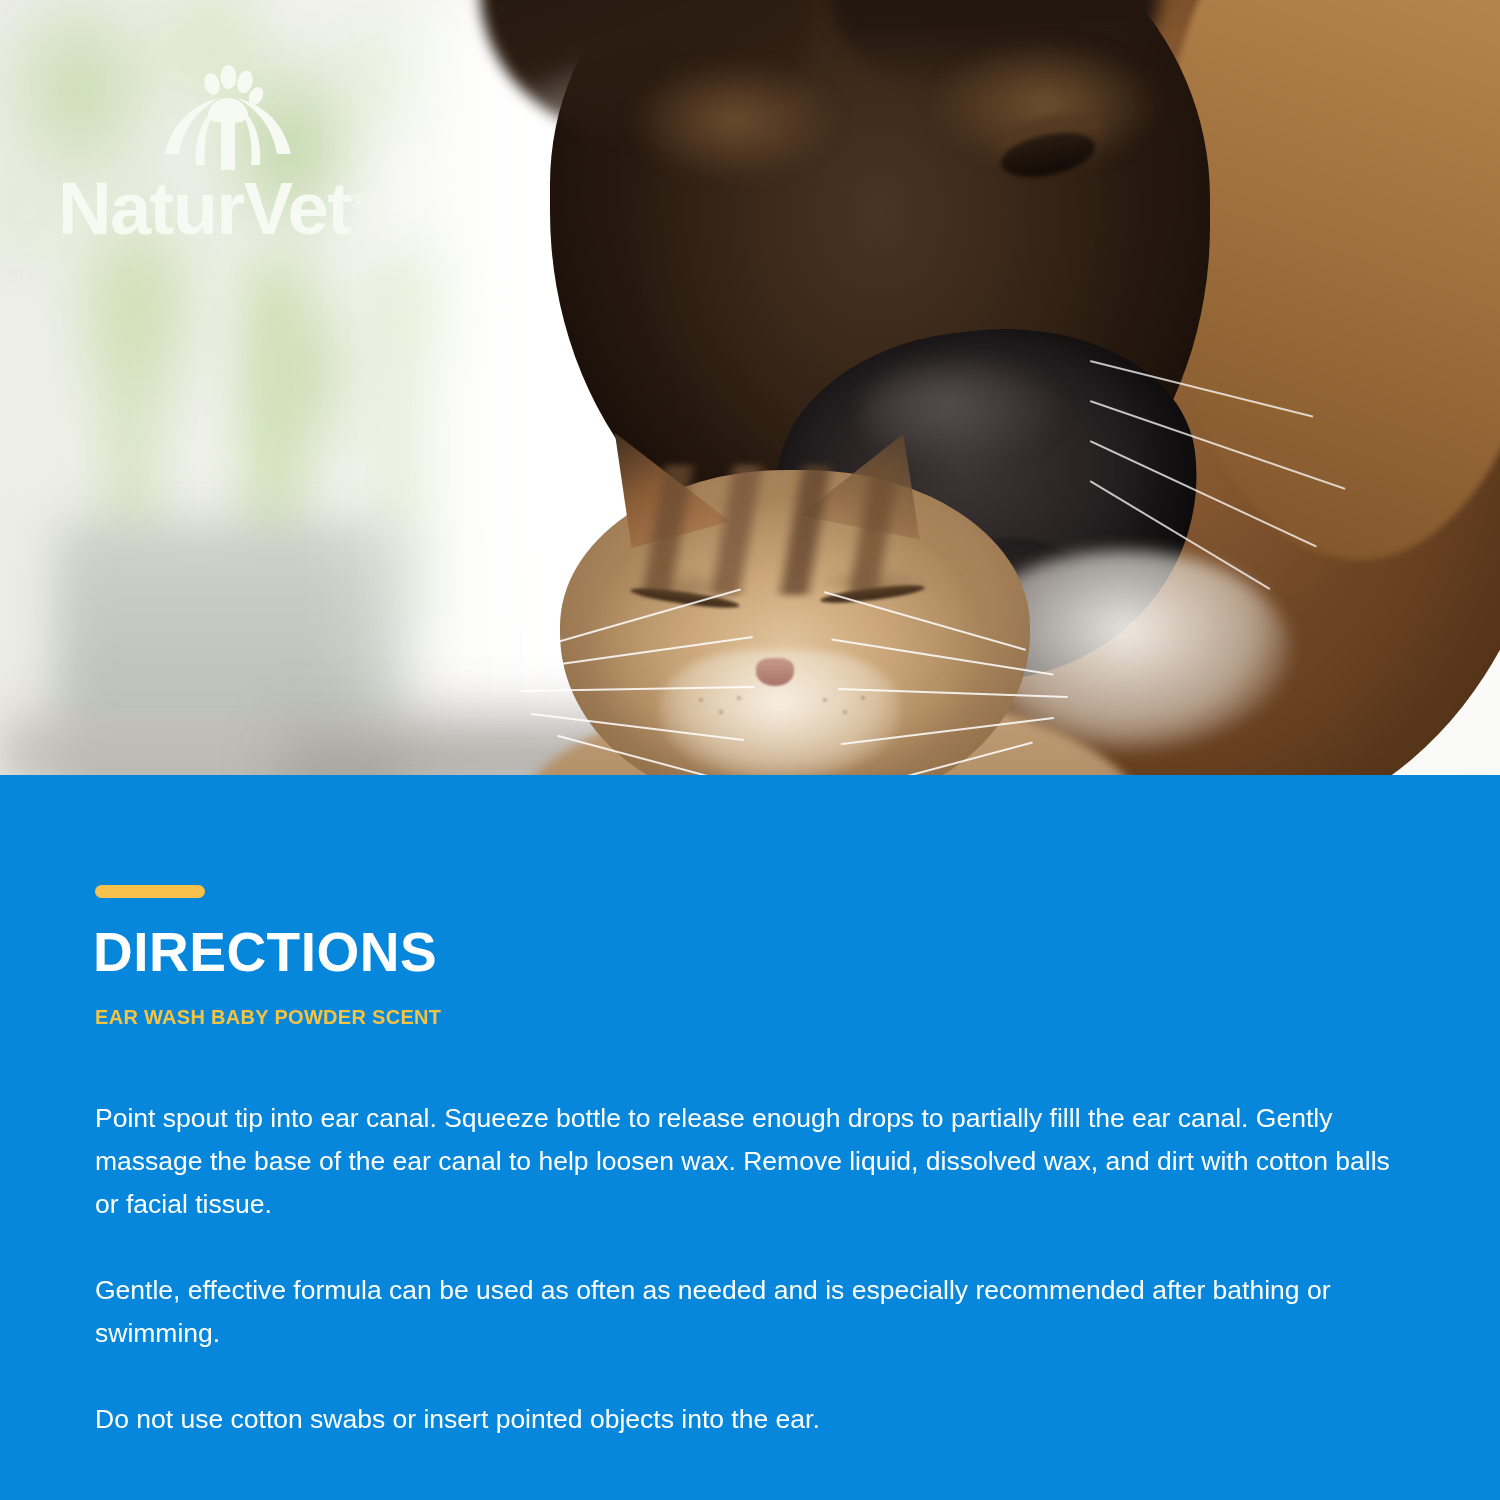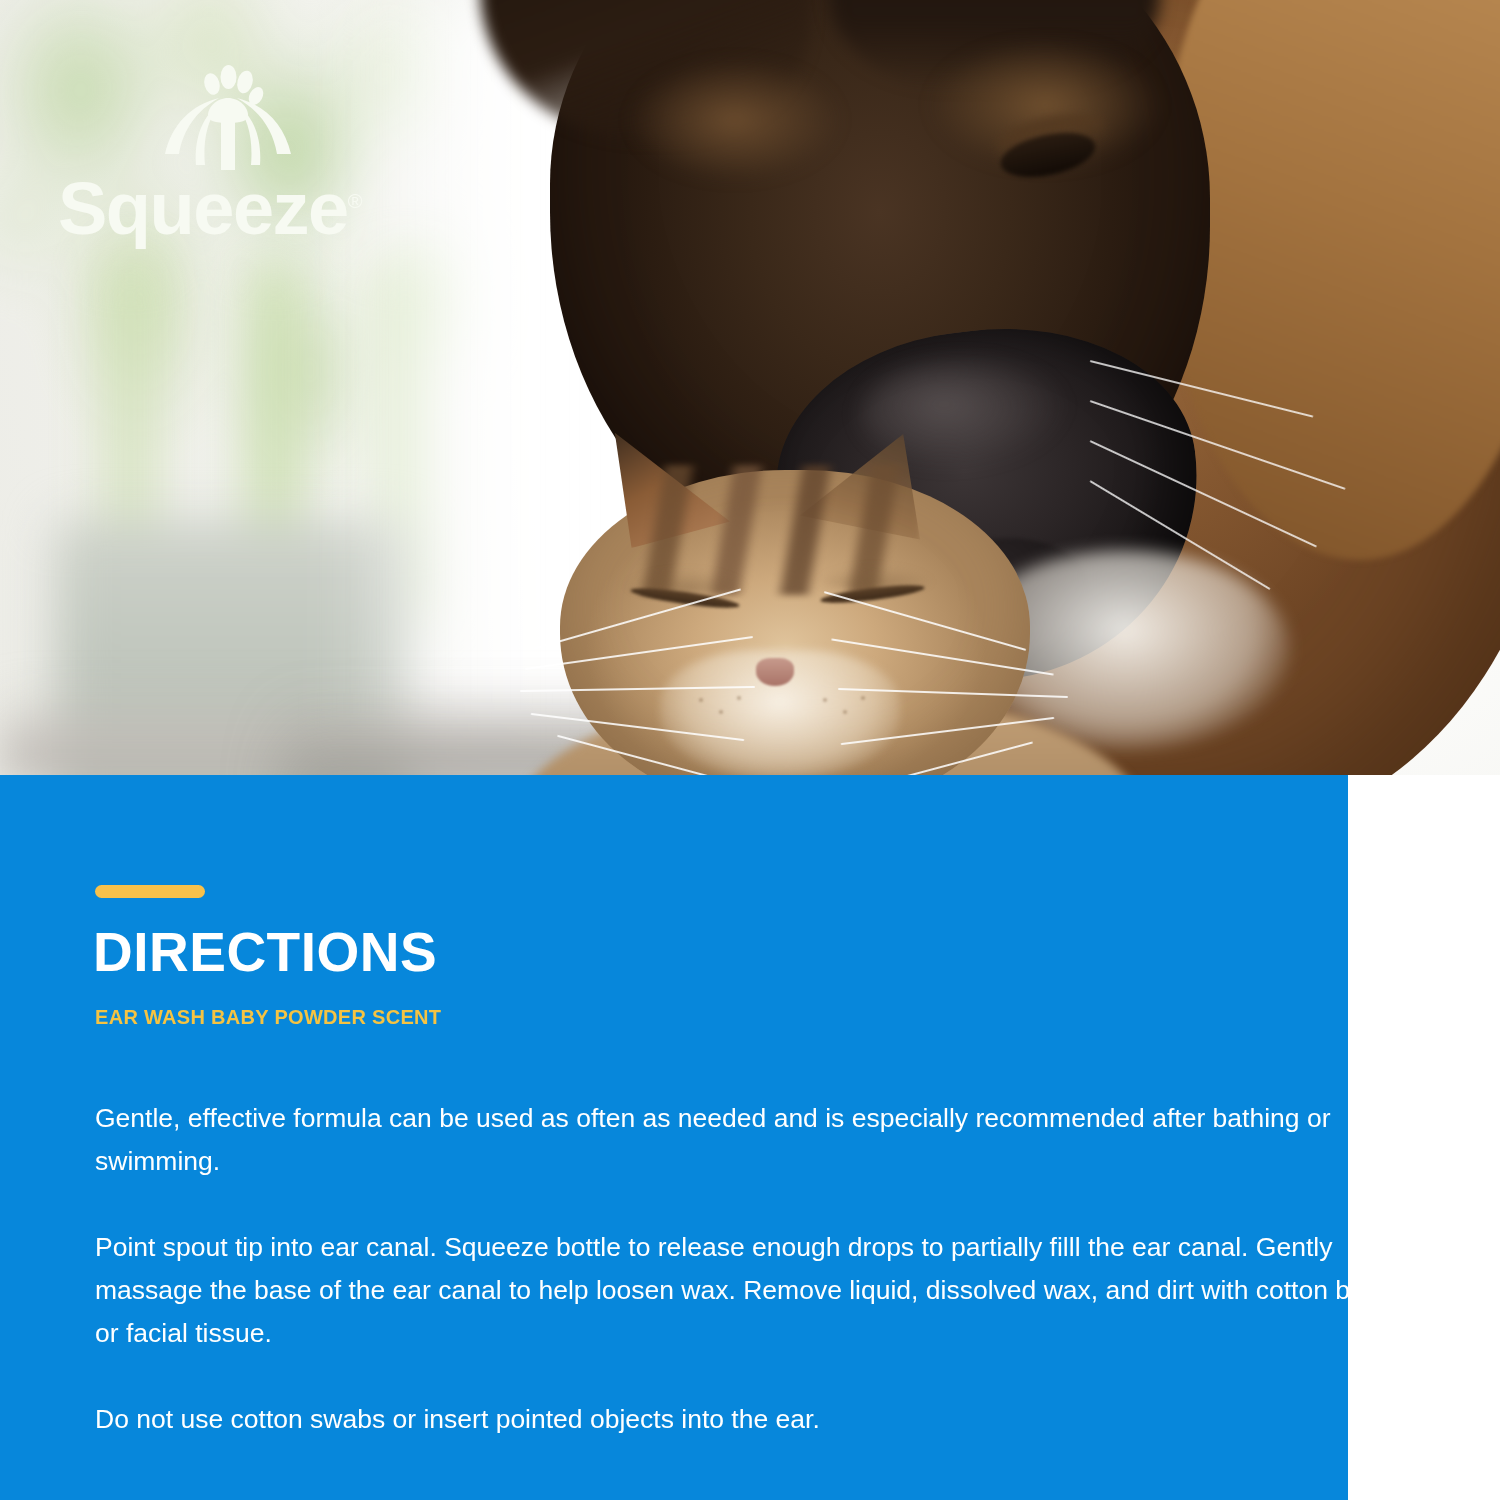--- a/index.html
+++ b/index.html
@@ -454,21 +454,21 @@
     vertical-align: super;
     font-weight: 400;
     letter-spacing: 0;
   }
 
   
   .panel {
     position: absolute;
     left: 0;
     top: 775px;
-    width: 1348px;
+    width: 1500px;
     height: 725px;
     background: #0787db;
   }
   .accent-dash {
     position: absolute;
     left: 95px;
     top: 110px;
     width: 110px;
     height: 13px;
     border-radius: 7px;
@@ -582,28 +582,28 @@
 
           <path d="M65 36c11 0 20 9 20 17 0 6-7 8-20 8s-20-2-20-8c0-8 9-17 20-17z" fill="#f7faf2"></path>
 
           <path d="M33 103c-2-28 7-50 25-62-14 16-18 37-16 62z" fill="#f7faf2"></path>
           <path d="M2 92C9 62 28 43 56 36 33 49 20 68 16 92z" fill="#f7faf2"></path>
           <path d="M97 103c2-28-7-50-25-62 14 16 18 37 16 62z" fill="#f7faf2"></path>
           <path d="M128 92c-7-30-26-49-54-56 23 13 36 32 40 56z" fill="#f7faf2"></path>
           <path d="M58 42h14v66l-7 8-7-8z" fill="#f7faf2"></path>
         </svg>
       </div>
-      <div class="logo-word"><span>Squeeze</span><span class="reg">®</span></div>
+      <div class="logo-word"><span>NaturVet</span><span class="reg">®</span></div>
     </div>
   </div>
 
   <div class="panel">
     <div class="accent-dash"></div>
     <div class="heading">DIRECTIONS</div>
     <div class="subheading">EAR WASH BABY POWDER SCENT</div>
     <div class="body-copy">
+      <p>Point spout tip into ear canal. Squeeze bottle to release enough drops to partially filll the ear canal. Gently massage the base of the ear canal to help loosen wax. Remove liquid, dissolved wax, and dirt with cotton balls or facial tissue.</p>
       <p>Gentle, effective formula can be used as often as needed and is especially recommended after bathing or swimming.</p>
-      <p>Point spout tip into ear canal. Squeeze bottle to release enough drops to partially filll the ear canal. Gently massage the base of the ear canal to help loosen wax. Remove liquid, dissolved wax, and dirt with cotton balls or facial tissue.</p>
       <p>Do not use cotton swabs or insert pointed objects into the ear.</p>
     </div>
   </div>
 
 </div>
 
 </body></html>

